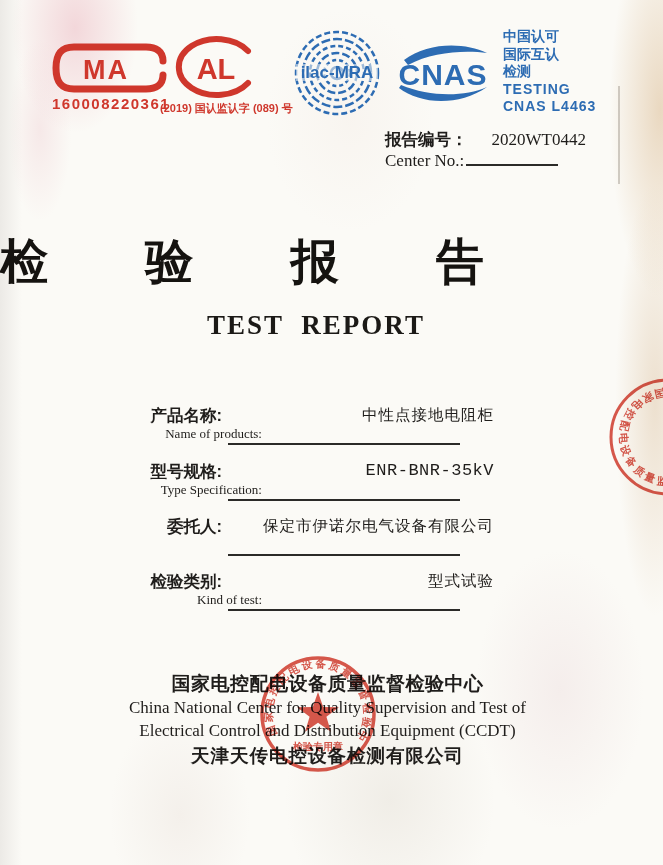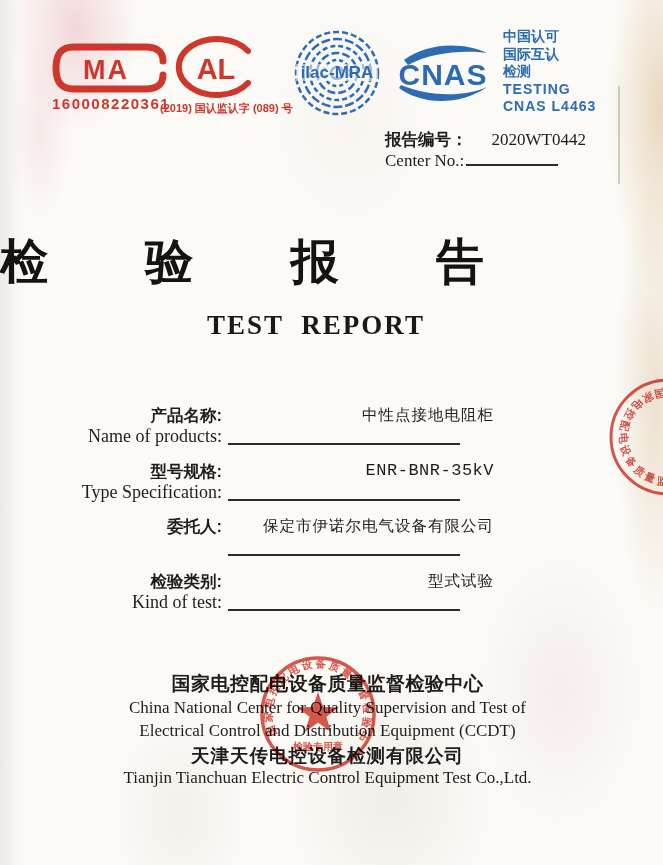--- a/index.html
+++ b/index.html
@@ -35,21 +35,21 @@
   
   .title-cn{left:0;top:230px;width:600px;text-align:left;font-size:48px;font-weight:700;color:#151310;}
   .title-cn span{letter-spacing:42px;margin-right:-42px;}
   .title-en{left:0;top:310px;width:630px;text-align:center;font-family:"Liberation Serif",serif;
             font-size:27px;font-weight:600;color:#1b1916;}
   .title-en span{letter-spacing:2px;word-spacing:9px;margin-right:-2px;}
   
   .field-row{left:0;width:663px;height:48px;}
   .fl-cn{position:absolute;left:0;top:0;width:222px;text-align:right;font-weight:700;font-size:16.5px;}
   .fl-en{position:absolute;left:0;top:21px;width:222px;text-align:right;
-         font-family:"Liberation Serif",serif;font-size:18px;}
+         font-family:"Liberation Serif",serif;font-size:13px;padding-left:40px;}
   .fv{position:absolute;left:204px;top:0;width:290px;text-align:right;font-size:15.5px;letter-spacing:1px;}
   .fv.serifv{font-family:Liberation Mono, monospace;font-size:17px;letter-spacing:.5px;}
   .fu{position:absolute;left:228px;top:38px;width:232px;border-bottom:2px solid #2b2a28;height:0;}
   
   .foot{left:0;width:655px;text-align:center;white-space:nowrap;}
   .f-cn1{top:671px;font-size:19px;font-weight:700;letter-spacing:.5px;}
   .f-en1{top:698px;font-family:"Liberation Serif",serif;font-size:17px;}
   .f-en2{top:721px;font-family:"Liberation Serif",serif;font-size:17px;}
   .f-cn2{top:743px;font-size:18.5px;font-weight:700;letter-spacing:1px;}
   .f-en3{top:768px;font-family:"Liberation Serif",serif;font-size:17px;}
@@ -133,21 +133,20 @@
     <div class="fl-cn">检验类别:</div>
     <div class="fl-en">Kind of test:</div>
     <div class="fv">型式试验</div>
     <div class="fu"></div>
   </div>
 
   <div class="abs foot f-cn1">国家电控配电设备质量监督检验中心</div>
   <div class="abs foot f-en1">China National Center for Quality Supervision and Test of</div>
   <div class="abs foot f-en2">Electrical Control and Distribution Equipment (CCDT)</div>
   <div class="abs foot f-cn2">天津天传电控设备检测有限公司</div>
-  <div class="abs foot f-en3">Tianjin Tianchuan Electric Control Equipment Test Co.,Ltd.</div>
 
   <svg class="abs stamp" style="left:256px;top:652px" width="124" height="124" viewBox="0 0 124 124">
     <defs>
       <path id="ringPath" d="M 22,84 A 46 46 0 1 1 102,84"></path>
     </defs>
     <circle cx="62" cy="62" r="56" fill="none" stroke="#d23b2e" stroke-width="3.5"></circle>
     <path d="M 62,40 L 67.2,54.9 L 82.9,55.2 L 70.4,64.7 L 74.9,79.8 L 62,70.8 L 49.1,79.8 L 53.6,64.7 L 41.1,55.2 L 56.8,54.9 Z" fill="#d23b2e"></path>
     <text font-size="10.5" fill="#d23b2e" font-weight="700" letter-spacing="2.5">
       <textPath href="#ringPath" startOffset="2">国家电控配电设备质量监督检验中心</textPath>
     </text>

